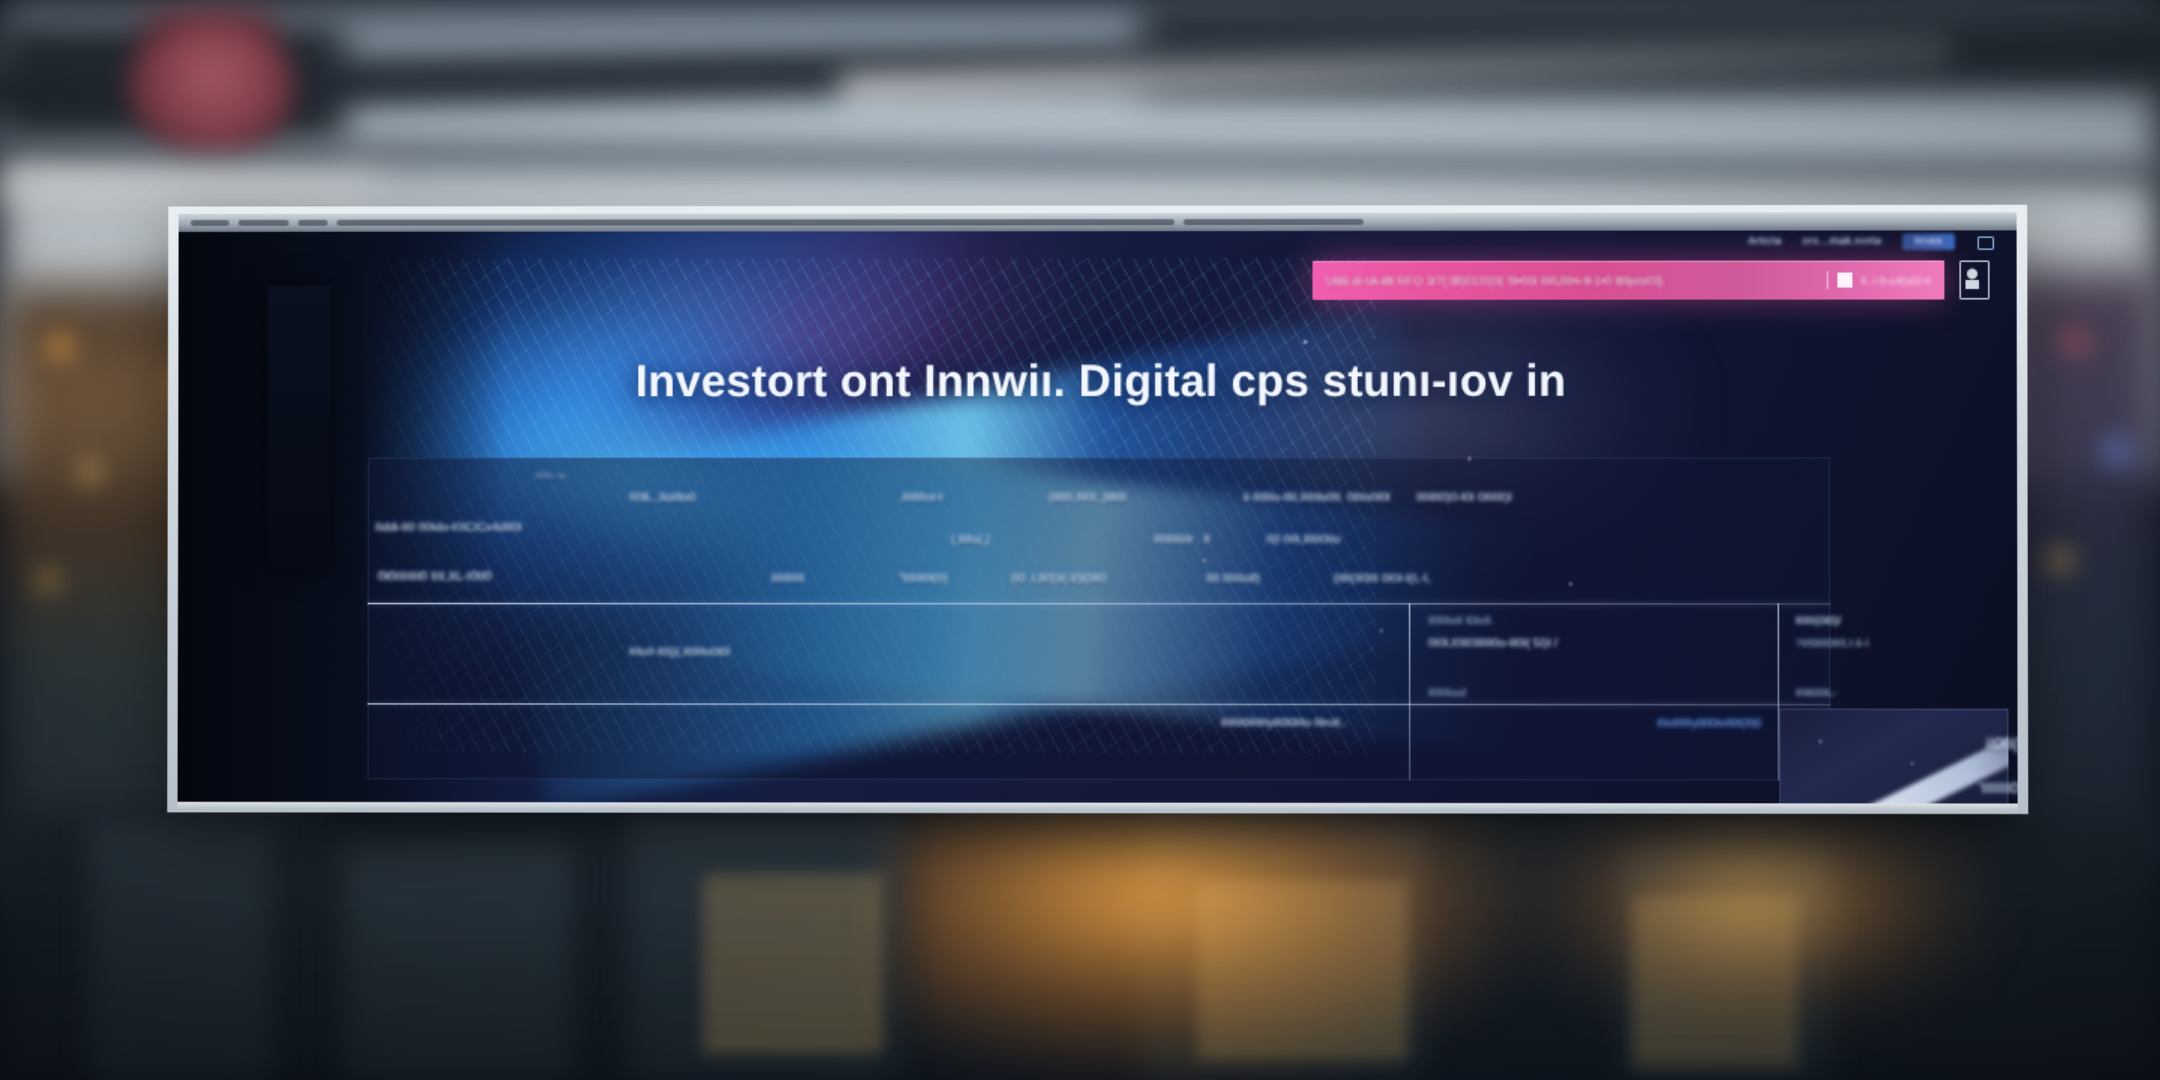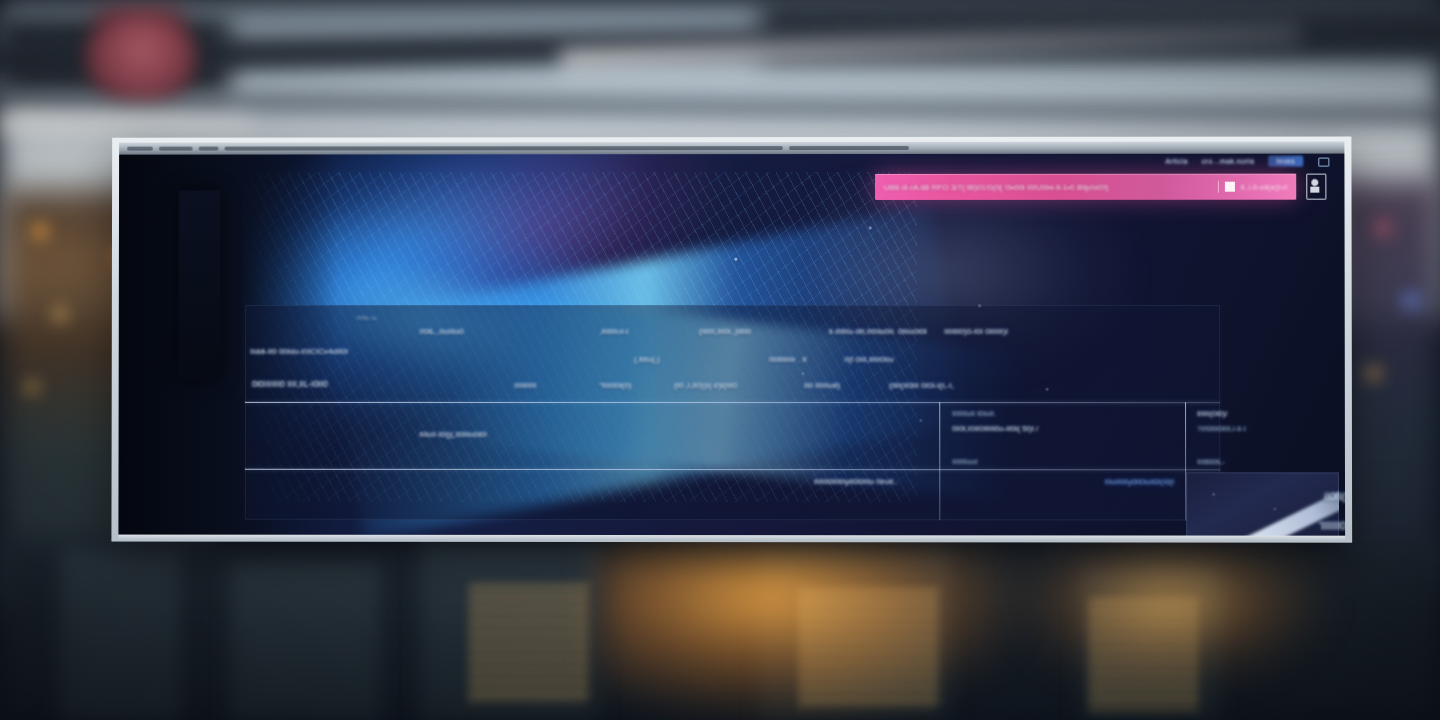--- a/index.html
+++ b/index.html
@@ -423,20 +423,21 @@
     </div>
 
     <div id="searchbar">
       <span id="searchbar-text">Utilii di-rA-i8I RFO 3/7(:IB)01!0(0( !9•00i IIIIUIII•i-9-1•0 8IIp/oI0I)</span>
       <span id="searchbar-sep"></span>
       <span id="searchbar-chip"></span>
       <span id="searchbar-tail">Ii..i-9-o4(w)I-ri</span>
     </div>
     <div id="searchbar-icon"></div>
 
+    <div id="headline">Investort ont Innwiı. Digital cps stunı-ıov in</div>
 
     <div id="card">
 
       <div class="card-row blurtext dim" id="meta-tiny">I!0IIL-Io</div>
       <div class="card-row blurtext" id="meta-a">IIddi-II0 00Ido-I0ICICv4dII0I</div>
       <div class="card-row blurtext" id="meta-b">0I0IIIIIII0 IIII,IIL-I0II0</div>
 
       <div class="card-row blurtext" id="para-1">I!0IL.,IIoIIIo0</div>
       <div class="card-row blurtext" id="para-2">,IIIIIIIoI-I</div>
       <div class="card-row blurtext" id="para-3">(IIIIII,III0I.,)IIIIII</div>

